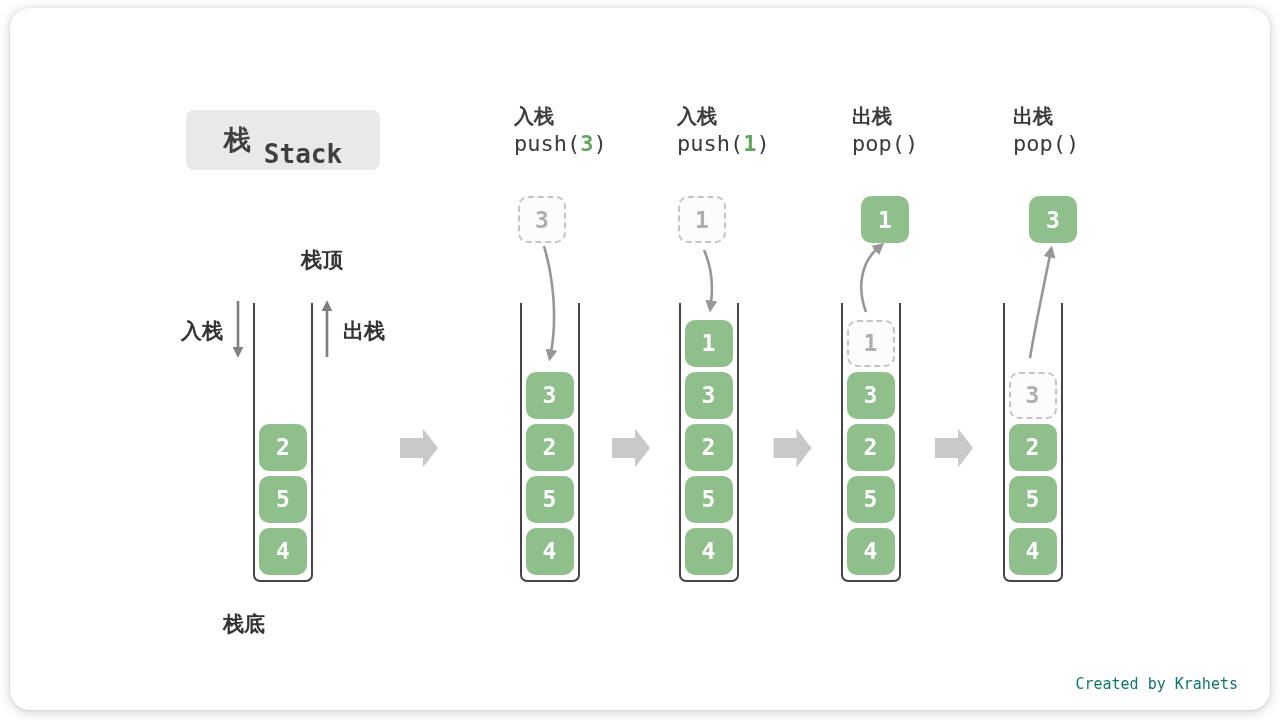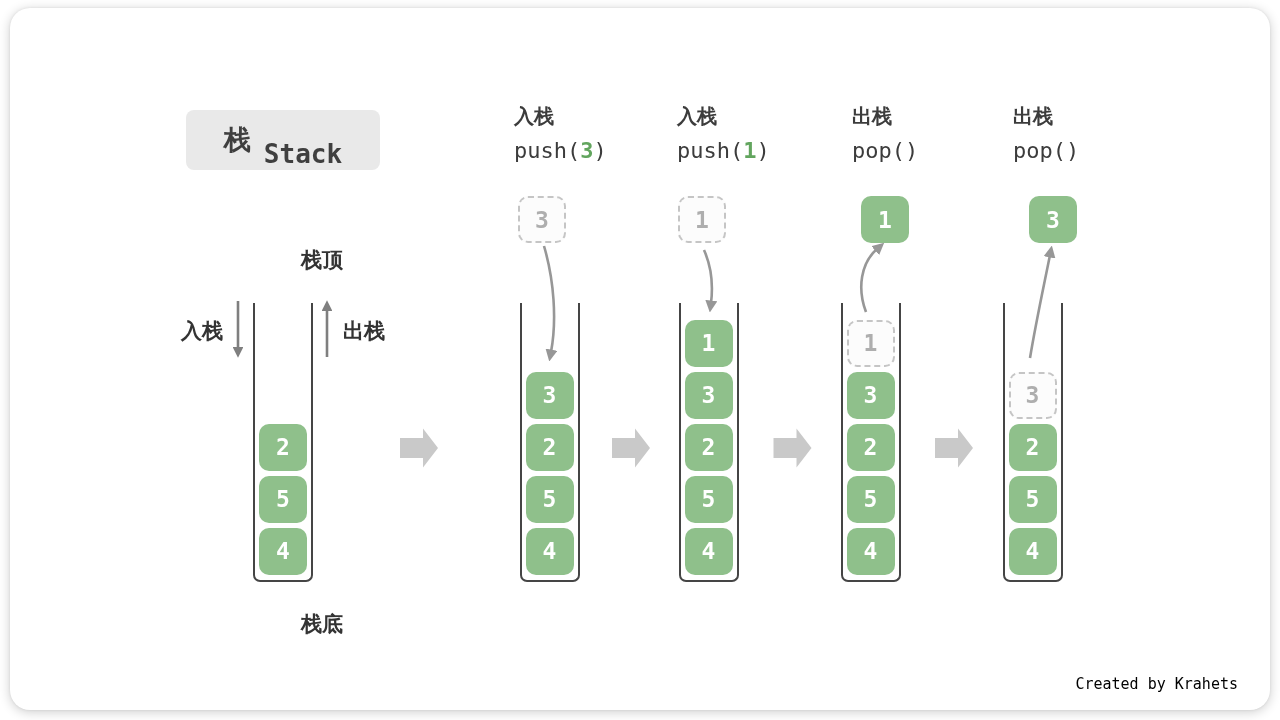--- a/index.html
+++ b/index.html
@@ -20,28 +20,28 @@
     background:#E9E9E9; border-radius:8px;
     display:flex; align-items:center; justify-content:center; gap:13px;
     z-index:2; color:#3F3F3F;
   }
   .title-zh { font-size:27px; font-weight:bold; }
   .title-en { font-family:"DejaVu Sans Mono","Liberation Mono",monospace; font-size:26px; font-weight:600;margin-top:28px; }
 
   .op-header { position:absolute; top:104px; z-index:2; }
   .op-zh { font-size:20px; font-weight:600; line-height:24px; }
   .op-code {
-    margin-top:11px; font-family:"DejaVu Sans Mono","Liberation Mono",monospace;
+    margin-top:4px; font-family:"DejaVu Sans Mono","Liberation Mono",monospace;
     font-size:22px; line-height:24px; color:#3C3C3C;
   }
   .op-code .arg { color:var(--code-green,#62A55E); font-weight:bold; }
 
   .side-label { position:absolute; font-size:21px; font-weight:bold; z-index:2; color:#333; }
   #label-stack-top    { left:223px; top:246px; width:120px; text-align:right; }
-  #label-stack-bottom { left:223px; top:610px; width:120px; text-align:right; }
+  #label-stack-bottom { left:223px; top:610px; width:120px; text-align:left; }
   #label-push-in      { left:133px; top:317px; width:90px;  text-align:right; }
   #label-pop-out      { left:343px; top:317px; width:90px;  text-align:left; }
 
   .stack-container {
     position:absolute; top:303px; width:60px; height:279px;
     border:2px solid #454545; border-top:none;
     border-radius:0 0 7px 7px; box-sizing:border-box;
     background:#ffffff; z-index:1;
   }
   .cell {
@@ -52,21 +52,21 @@
   }
   .cell.solid { background:var(--green,#8FC08B); color:#ffffff; }
   .cell.ghost {
     background:#FCFCFC; border:2px dashed var(--ghost-border,#C5C5C5);
     color:var(--ghost-text,#AEAEAE); font-weight:600;
   }
   #arrow-layer { position:absolute; left:0; top:0; z-index:3; pointer-events:none; }
   .footer {
     position:absolute; right:42px; top:675px;
     font-family:"DejaVu Sans Mono","Liberation Mono",monospace;
-    font-size:15px; color:#000000; z-index:2;
+    font-size:15px; color:#0f766e; z-index:2;
   }
 </style>
 </head>
 <body>
 
 <div class="card"></div>
 
 <div class="title-box">
   <span class="title-zh">栈</span>
   <span class="title-en">Stack</span>

